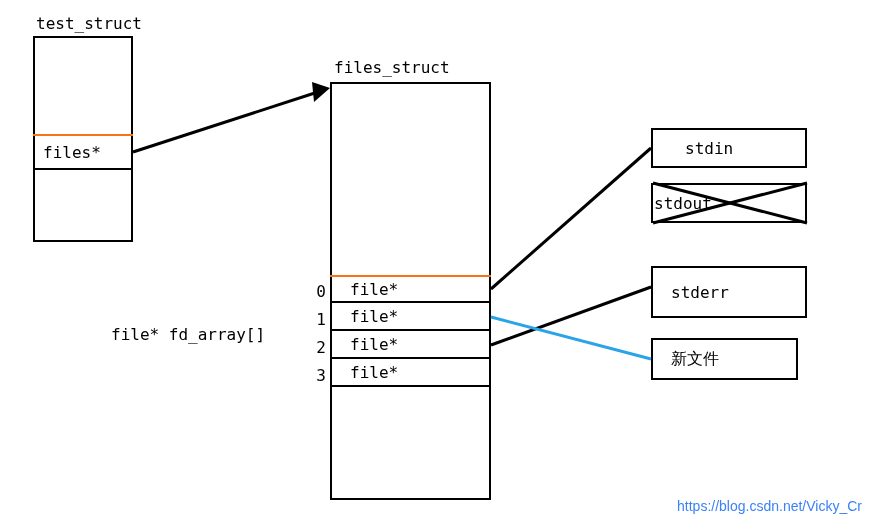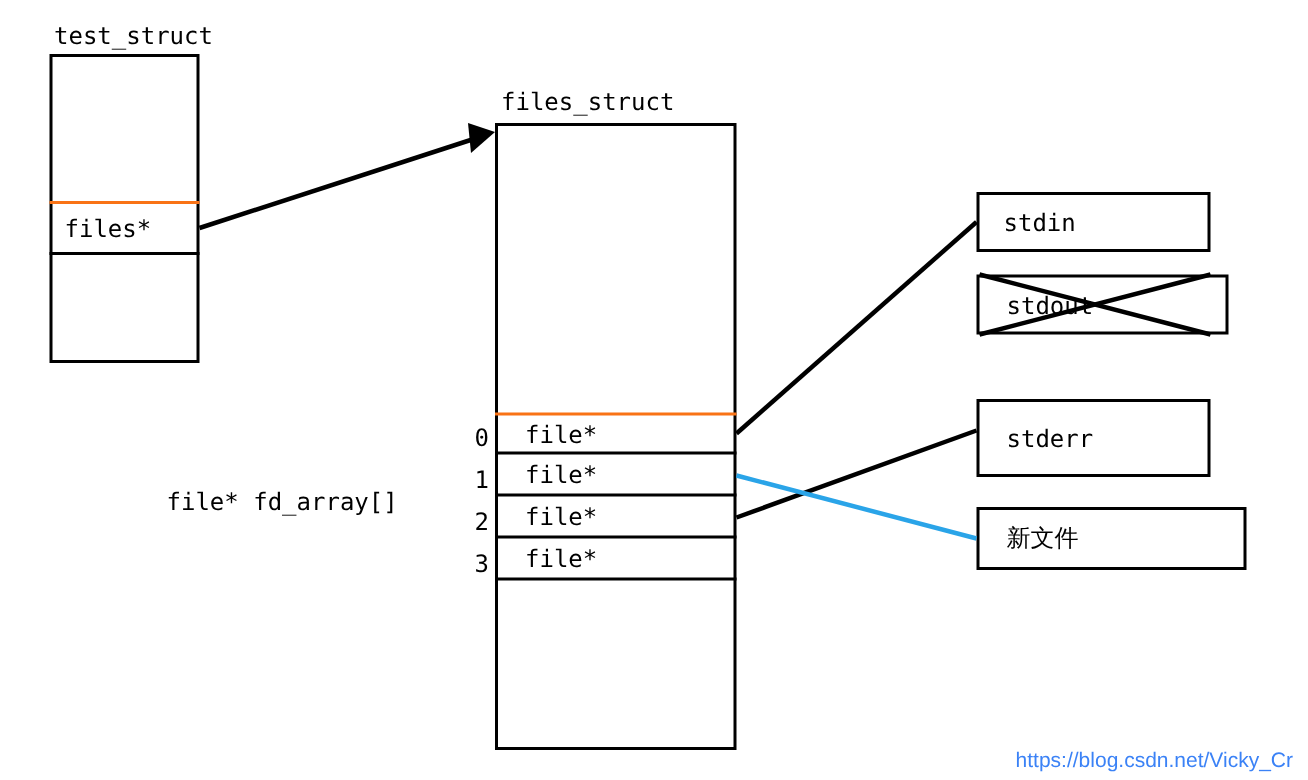--- a/index.html
+++ b/index.html
@@ -74,30 +74,30 @@
 <div class="cell" style="left:330px; top:303px; width:161px; height:28px; padding-left:20px; border-top:none;">
   <span>file*</span>
 </div>
 <div class="cell" style="left:330px; top:331px; width:161px; height:28px; padding-left:20px; border-top:none;">
   <span>file*</span>
 </div>
 <div class="cell" style="left:330px; top:359px; width:161px; height:28px; padding-left:20px; border-top:none;">
   <span>file*</span>
 </div>
 
-<div class="box" style="left:651px; top:128px; width:156px; height:40px; padding-left:16px; display:flex; align-items:center;">
+<div class="box" style="left:651px; top:128px; width:156px; height:40px; padding-left:32px; display:flex; align-items:center;">
   <span>stdin</span>
 </div>
-<div class="box" style="left:651px; top:183px; width:168px; height:40px; padding-left:18px; display:flex; align-items:center;">
+<div class="box" style="left:651px; top:183px; width:156px; height:40px; padding-left:1px; display:flex; align-items:center;">
   <span>stdout</span>
 </div>
 <div class="box" style="left:651px; top:266px; width:156px; height:52px; padding-left:18px; display:flex; align-items:center;">
   <span>stderr</span>
 </div>
-<div class="box" style="left:651px; top:338px; width:180px; height:42px; padding-left:18px; display:flex; align-items:center;">
+<div class="box" style="left:651px; top:338px; width:147px; height:42px; padding-left:18px; display:flex; align-items:center;">
   <span>新文件</span>
 </div>
 
 <svg class="overlay">
 
   <line x1="133" y1="152" x2="324" y2="90" stroke="#000" stroke-width="3"></line>
   <polygon points="330,88 312,82 314,102" fill="#000"></polygon>
 
   <line x1="491" y1="289" x2="651" y2="148" stroke="#000" stroke-width="3"></line>
 

